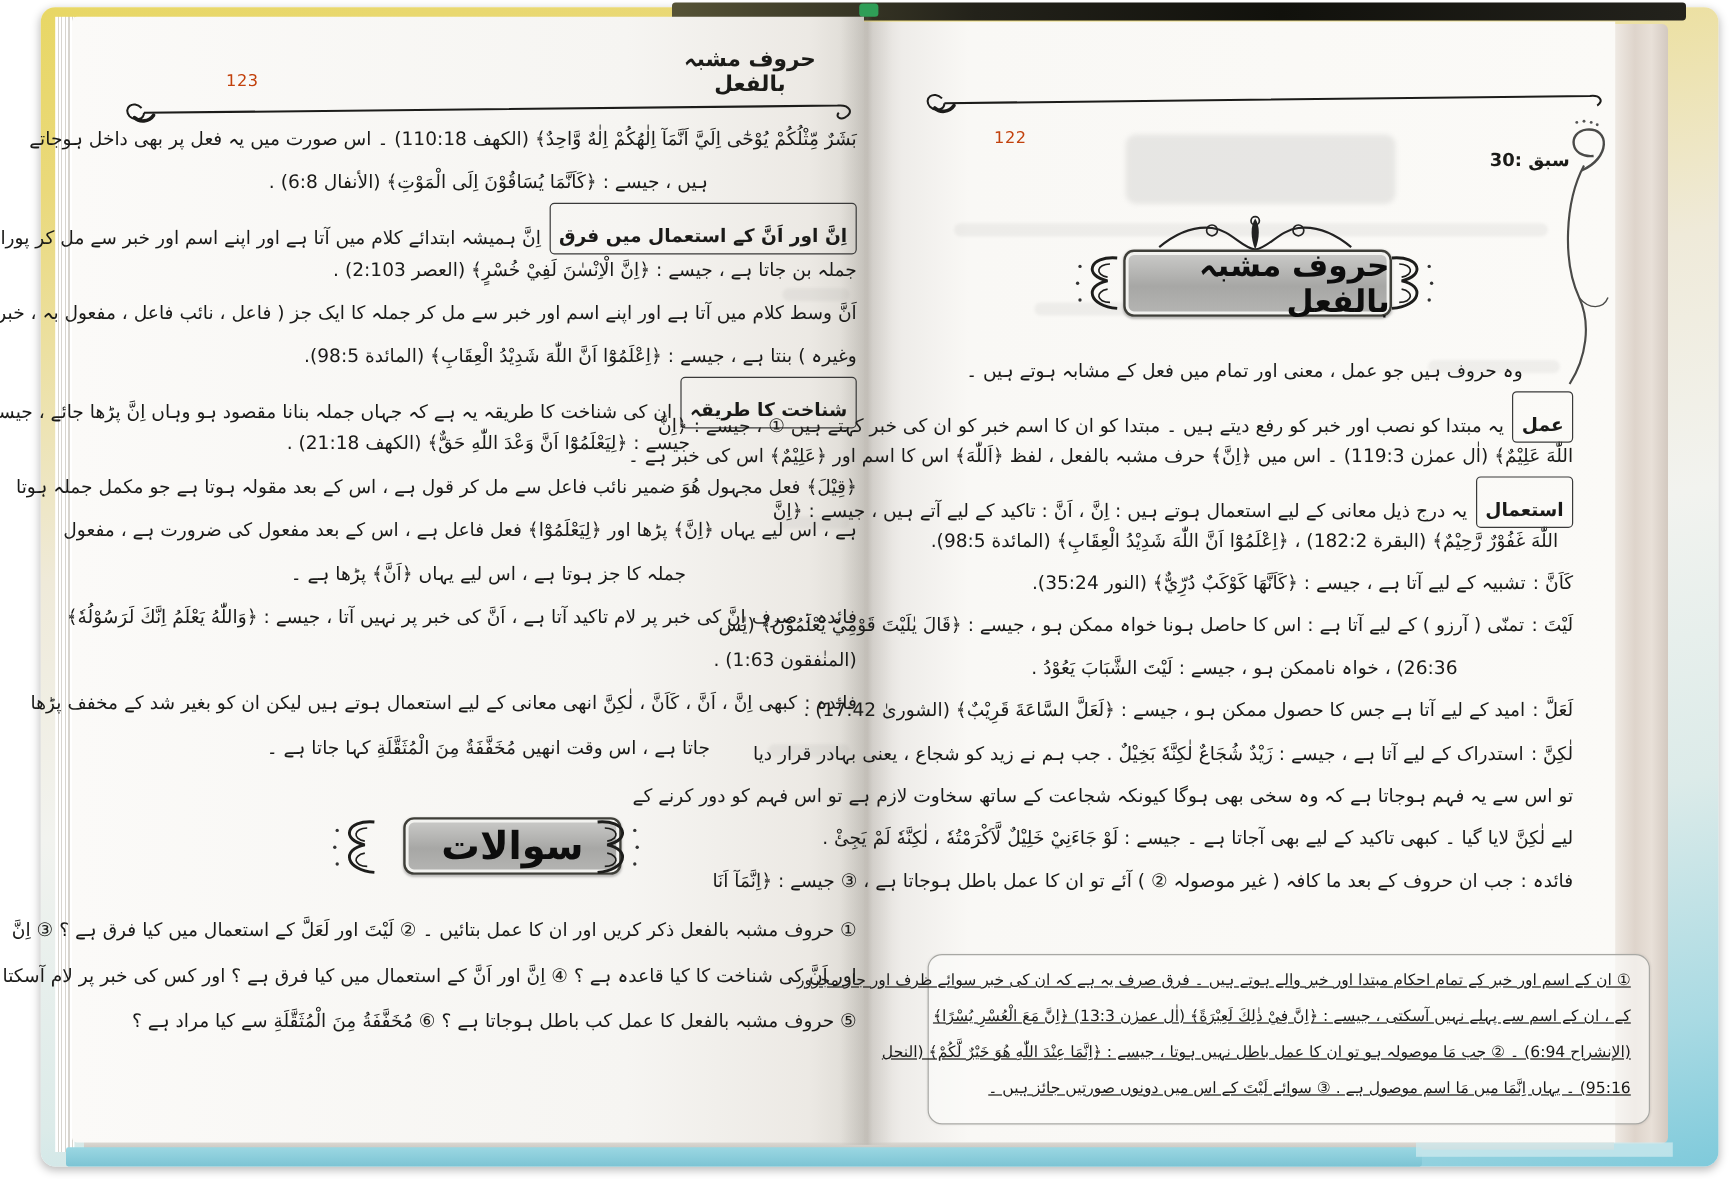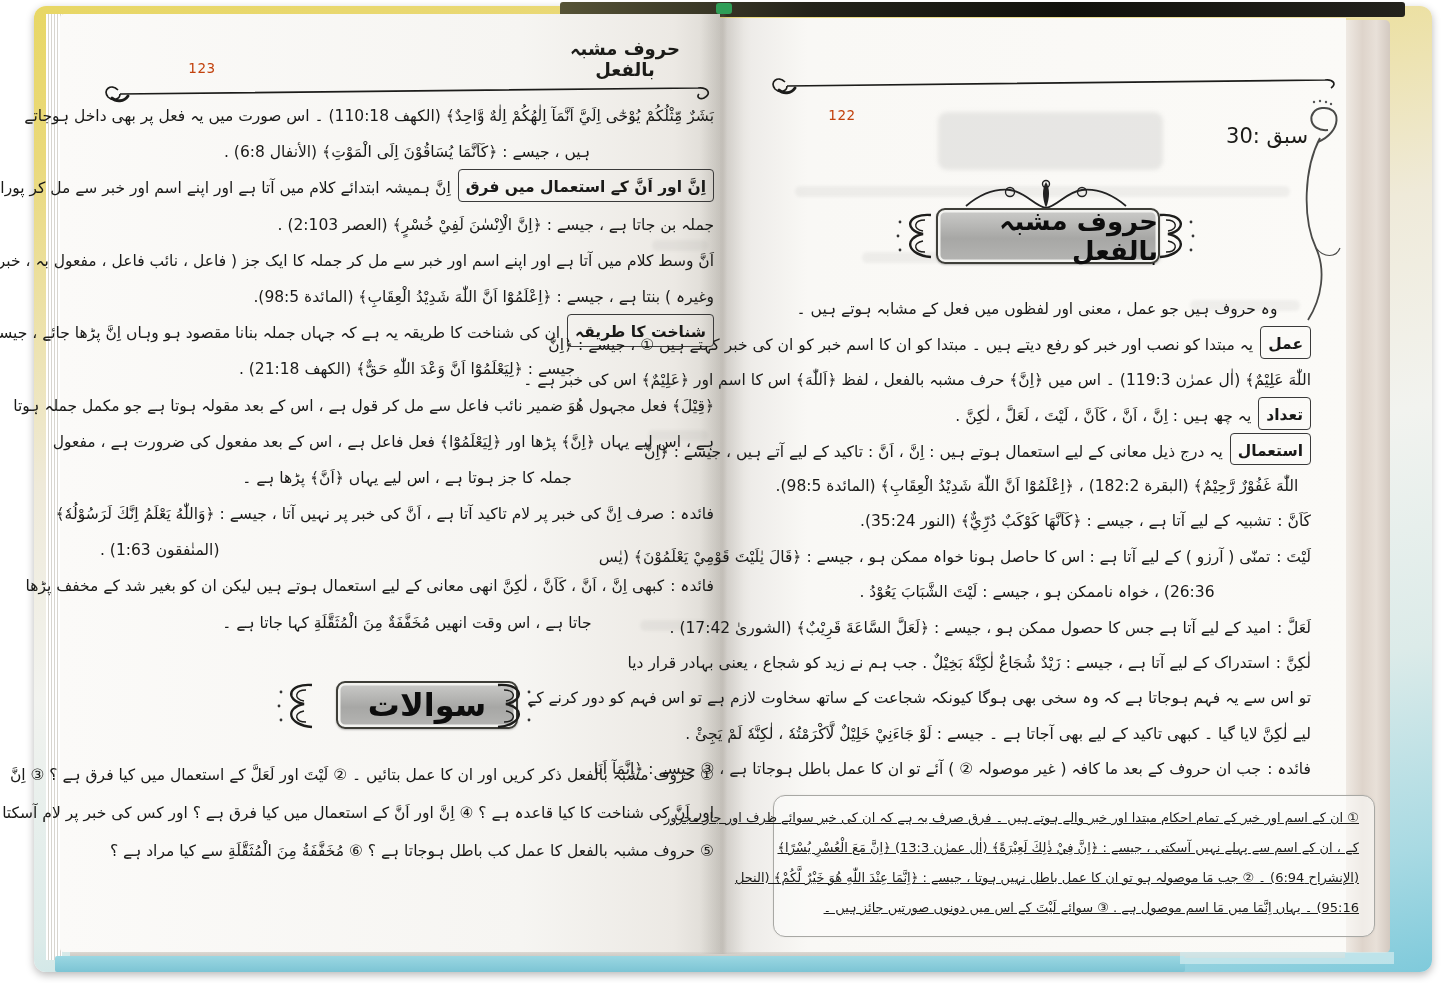--- a/index.html
+++ b/index.html
@@ -31,39 +31,39 @@
   .page-right{left:720px;top:18px;width:626px;height:934px;
     background:linear-gradient(90deg,#d9d5cf 0%,#eeece9 5%,#f9f8f5 14%,#fbfaf7 100%);}
   .spine{left:700px;top:14px;width:44px;height:940px;
     background:linear-gradient(90deg,rgba(0,0,0,0) 0%,rgba(90,85,75,.16) 45%,rgba(110,105,95,.22) 52%,rgba(0,0,0,.05) 62%,rgba(0,0,0,0) 100%);}
   
   .ghost{background:#8a8a88;opacity:.10;filter:blur(1.5px);border-radius:6px;height:11px;}
   .ghost-box{left:938px;top:112px;width:225px;height:58px;background:#c2c2c0;opacity:.33;filter:blur(2px);border-radius:9px;}
   
   .pageno{font-size:13.5px;color:#c2410c;letter-spacing:.5px;}
   .running-title{font-size:18px;font-weight:bold;direction:rtl;text-align:center;}
-  .lesson{font-size:21px;font-weight:normal;direction:rtl;text-align:right;}
+  .lesson{font-size:15px;font-weight:bold;direction:rtl;text-align:right;}
   
   .gray-box{
     background:linear-gradient(180deg,#cecec c,#a9a9a7);
     background:linear-gradient(180deg,#cbcbc9,#a7a7a5 55%,#b5b5b3);
     border:2px solid #3e3e38;border-radius:9px;
     box-shadow:inset 0 0 0 2.5px #f2f2ef, 0 1px 2px rgba(0,0,0,.25);
     display:flex;align-items:center;justify-content:center;
     font-weight:bold;color:#0d0d0d;direction:rtl;
   }
   
   .textcol{direction:rtl;}
   .bl{white-space:nowrap;text-align:right;font-size:15.5px;color:#1a1a18;}
   .left-col .bl{height:36.2px;line-height:36.2px;}
   .right-col .bl{height:35.4px;line-height:35.4px;}
   .bl.c{text-align:center;}
-  .bl.l{text-align:left;}
+  .bl.l{text-align:right;}
   .lbl{display:inline-block;font-weight:bold;border:1.4px solid #3a3a3a;border-radius:4px;
-       padding:6px 7px 2px;margin-left:7px;line-height:1.45;transform:translateY(-1px);}
+       padding:16px 7px 2px;margin-left:7px;line-height:1.45;transform:translateY(-1px);}
   .lbl:empty{display:none;}
   .lead{font-weight:normal;margin-left:6px;}
   .lead:empty{display:none;}
   
   .qcol .bl{height:38px;line-height:38px;}
   .footnote-box{
     border:1.5px solid #a8a8a4;border-radius:12px;background:rgba(252,252,250,.6);
     direction:rtl;padding:7px 15px 5px;box-shadow:0 0 2px rgba(0,0,0,.08);text-decoration:underline;
   }
   .footnote-box .bl{height:30px;line-height:30px;font-size:13px;}
@@ -174,24 +174,23 @@
 <div class="abs gray-box" style="left:936px;top:208px;width:220px;height:52px;font-size:26px;">حروف مشبہ بالفعل</div>
 <svg class="abs" style="left:1158px;top:210px;transform:scaleX(-1);" width="40" height="52" viewBox="0 0 40 52">
   <path d="M38 5 C14 3 10 20 30 24 C10 28 14 45 38 47" fill="none" stroke="#1d1d1b" stroke-width="2.4"></path>
   <path d="M32 10 C21 10 19 19 30 21 M32 42 C21 42 19 33 30 31" fill="none" stroke="#1d1d1b" stroke-width="1.4"></path>
   <circle cx="7" cy="12" r="1.4" fill="#333"></circle>
     <circle cx="5" cy="26" r="1.4" fill="#333"></circle>
     <circle cx="7" cy="40" r="1.4" fill="#333"></circle>
 </svg>
 
 <div class="abs textcol right-col" style="left:763px;top:292px;width:548px;">
-  <div class="bl c"><span>وہ حروف ہیں جو عمل ، معنی اور لفظوں میں فعل کے مشابہ ہوتے ہیں ۔</span></div>
+  <div class="bl c"><span>وہ حروف ہیں جو عمل ، معنی اور تمام میں فعل کے مشابہ ہوتے ہیں ۔</span></div>
   <div class="bl"><span class="lbl">عمل</span><span>یہ مبتدا کو نصب اور خبر کو رفع دیتے ہیں ۔ مبتدا کو ان کا اسم خبر کو ان کی خبر کہتے ہیں ① ، جیسے : ﴿اِنَّ</span></div>
   <div class="bl"><span>اللّٰهَ عَلِيْمٌ﴾ (اٰل عمرٰن 119:3) ۔ اس میں ﴿اِنَّ﴾ حرف مشبہ بالفعل ، لفظ ﴿اَللّٰهَ﴾ اس کا اسم اور ﴿عَلِيْمٌ﴾ اس کی خبر ہے ۔</span></div>
-  <div class="bl"><span class="lbl">تعداد</span><span>یہ چھ ہیں : اِنَّ ، اَنَّ ، كَاَنَّ ، لَيْتَ ، لَعَلَّ ، لٰكِنَّ .</span></div>
   <div class="bl"><span class="lbl">استعمال</span><span>یہ درج ذیل معانی کے لیے استعمال ہوتے ہیں : اِنَّ ، اَنَّ : تاکید کے لیے آتے ہیں ، جیسے : ﴿اِنَّ</span></div>
   <div class="bl c"><span>اللّٰهَ غَفُوْرٌ رَّحِيْمٌ﴾ (البقرة 182:2) ، ﴿اِعْلَمُوْٓا اَنَّ اللّٰهَ شَدِيْدُ الْعِقَابِ﴾ (المائدة 98:5).</span></div>
   <div class="bl"><span class="lead">كَاَنَّ :</span><span>تشبیہ کے لیے آتا ہے ، جیسے : ﴿كَاَنَّهَا كَوْكَبٌ دُرِّيٌّ﴾ (النور 35:24).</span></div>
   <div class="bl"><span class="lead">لَيْتَ :</span><span>تمنّی ( آرزو ) کے لیے آتا ہے : اس کا حاصل ہونا خواہ ممکن ہو ، جیسے : ﴿قَالَ يٰلَيْتَ قَوْمِيْ يَعْلَمُوْنَ﴾ (يٰس</span></div>
   <div class="bl c"><span>26:36) ، خواہ ناممکن ہو ، جیسے : لَيْتَ الشَّبَابَ يَعُوْدُ .</span></div>
   <div class="bl"><span class="lead">لَعَلَّ :</span><span>امید کے لیے آتا ہے جس کا حصول ممکن ہو ، جیسے : ﴿لَعَلَّ السَّاعَةَ قَرِيْبٌ﴾ (الشورىٰ 17:42) .</span></div>
   <div class="bl"><span class="lead">لٰكِنَّ :</span><span>استدراک کے لیے آتا ہے ، جیسے : زَيْدٌ شُجَاعٌ لٰكِنَّهٗ بَخِيْلٌ . جب ہم نے زید کو شجاع ، یعنی بہادر قرار دیا</span></div>
   <div class="bl"><span>تو اس سے یہ فہم ہوجاتا ہے کہ وہ سخی بھی ہوگا کیونکہ شجاعت کے ساتھ سخاوت لازم ہے تو اس فہم کو دور کرنے کے</span></div>
   <div class="bl"><span>لیے لٰكِنَّ لایا گیا ۔ کبھی تاکید کے لیے بھی آجاتا ہے ۔ جیسے : لَوْ جَاءَنِيْ خَلِيْلٌ لَّاَكْرَمْتُهٗ ، لٰكِنَّهٗ لَمْ يَجِئْ .</span></div>
   <div class="bl"><span class="lead">فائدہ :</span><span>جب ان حروف کے بعد ما کافہ ( غیر موصولہ ② ) آئے تو ان کا عمل باطل ہوجاتا ہے ، ③ جیسے : ﴿اِنَّمَآ اَنَا</span></div>

